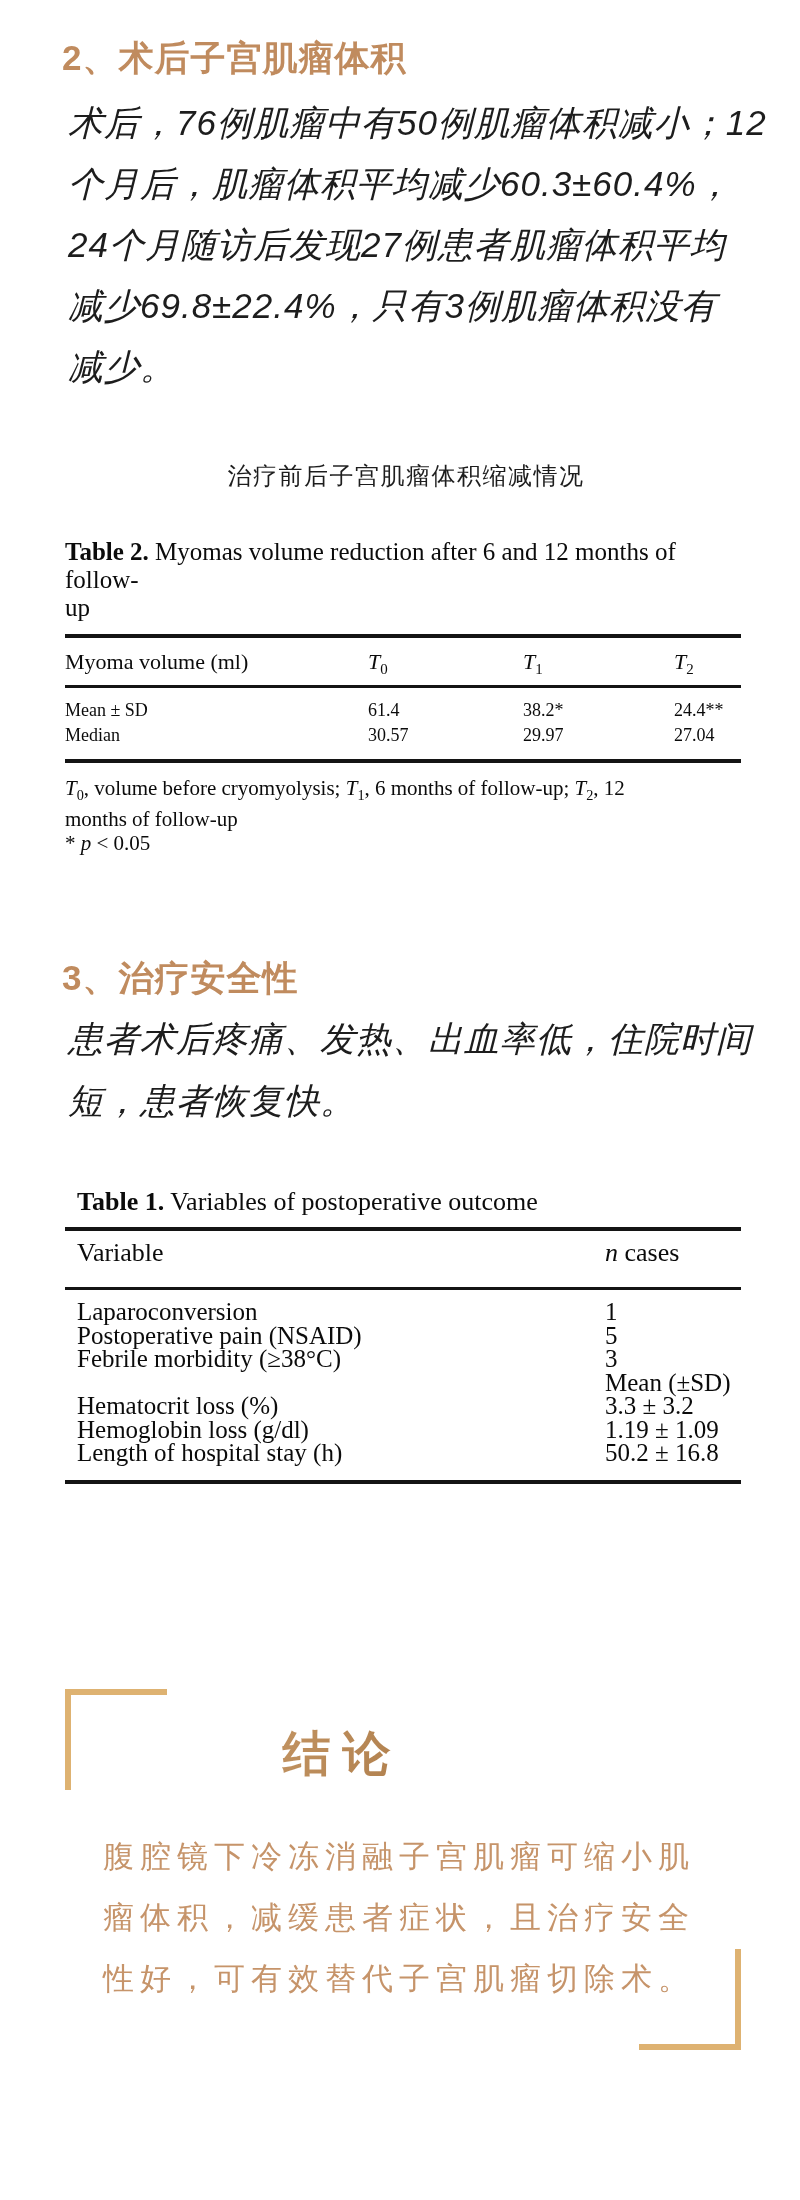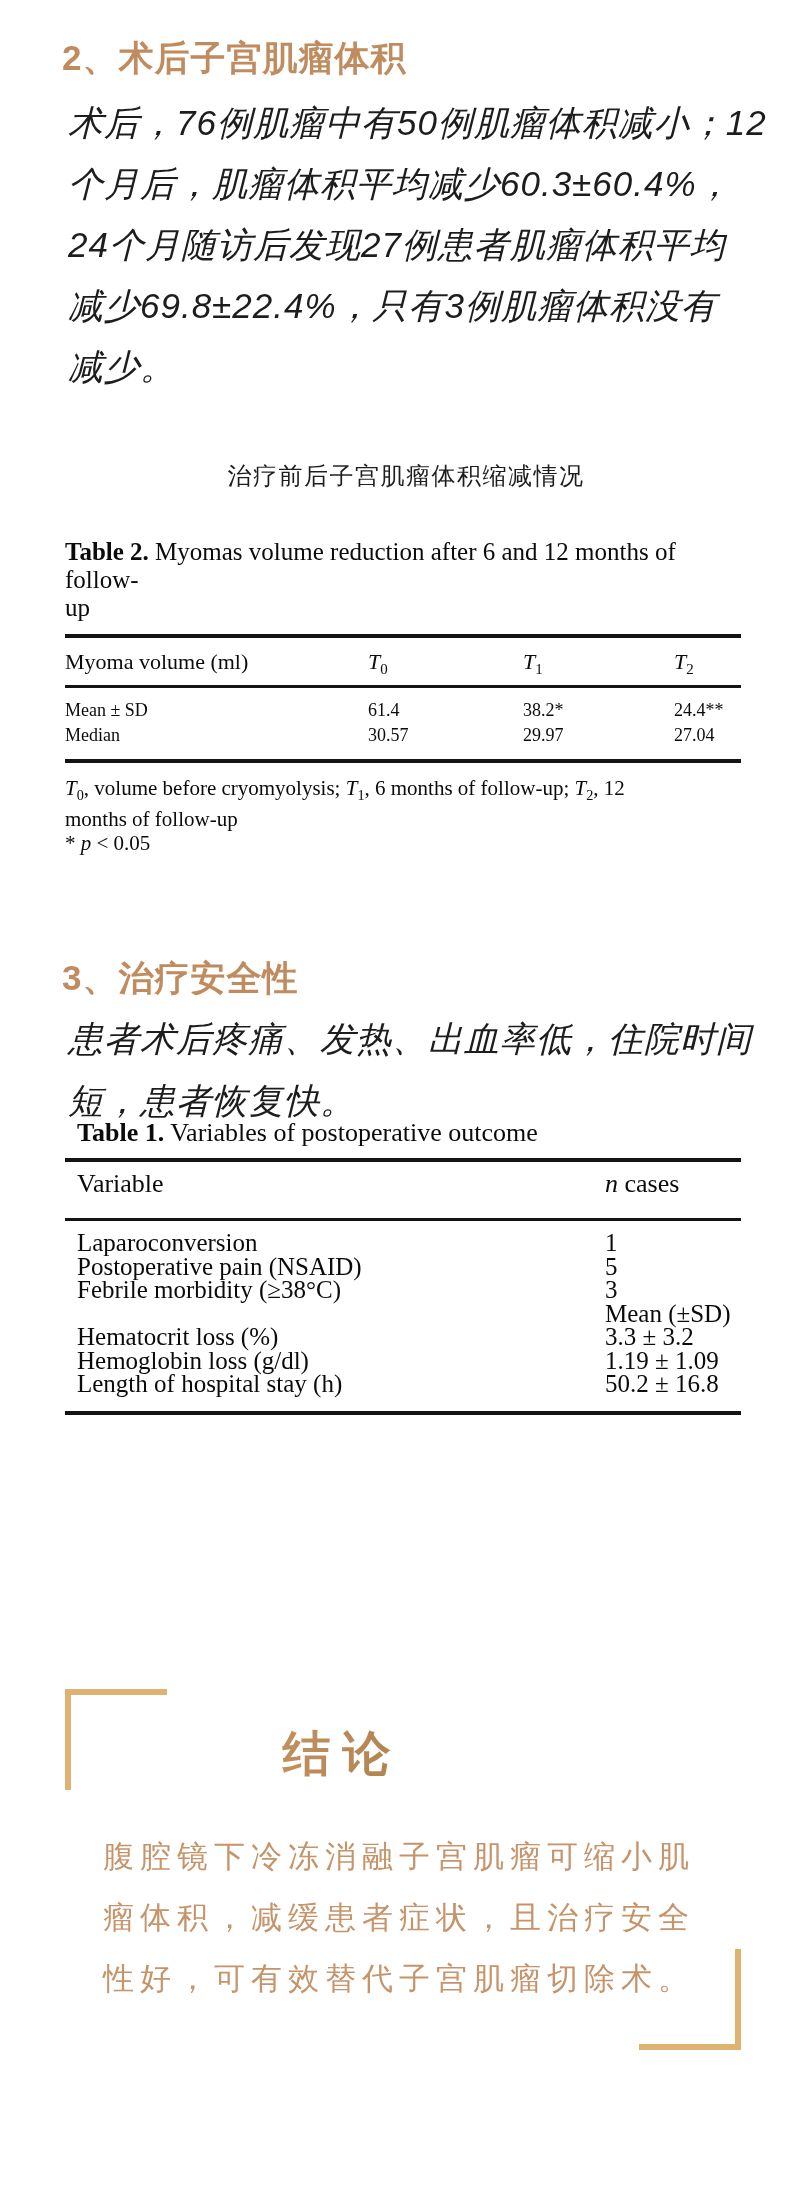--- a/index.html
+++ b/index.html
@@ -39,21 +39,21 @@
   .t2-row{position:relative;height:25px;line-height:25px;font-size:18px;}
   #t2-header{height:47px;line-height:47px;font-size:22px;}
   .t2-c0{position:absolute;left:0;}
   .t2-c1{position:absolute;left:303px;}
   .t2-c2{position:absolute;left:458px;}
   .t2-c3{position:absolute;left:609px;}
   #t2-body{padding-top:10px;padding-bottom:11px;}
   sub{font-size:68%;}
   .t2-fn{margin-top:13px;font-size:21px;line-height:24px;}
   
-  #table1{position:absolute;left:65px;top:1119px;width:676px;}
+  #table1{position:absolute;left:65px;top:1188px;width:676px;}
   #table1 .inset{padding-left:12px;}
   #table1 .tbl-title{font-size:26px;line-height:28px;}
   #table1 .t-rule-top{margin-top:11px;}
   #t1-header{position:relative;height:56px;line-height:44px;font-size:26px;}
   #t1-body{padding-top:10px;padding-bottom:15px;}
   .t1-row{position:relative;height:23.5px;line-height:23.5px;font-size:25px;white-space:nowrap;}
   .t1-val{position:absolute;left:540px;}
   
   #bracket-tl{
     position:absolute;left:65px;top:1689px;width:96px;height:95px;

